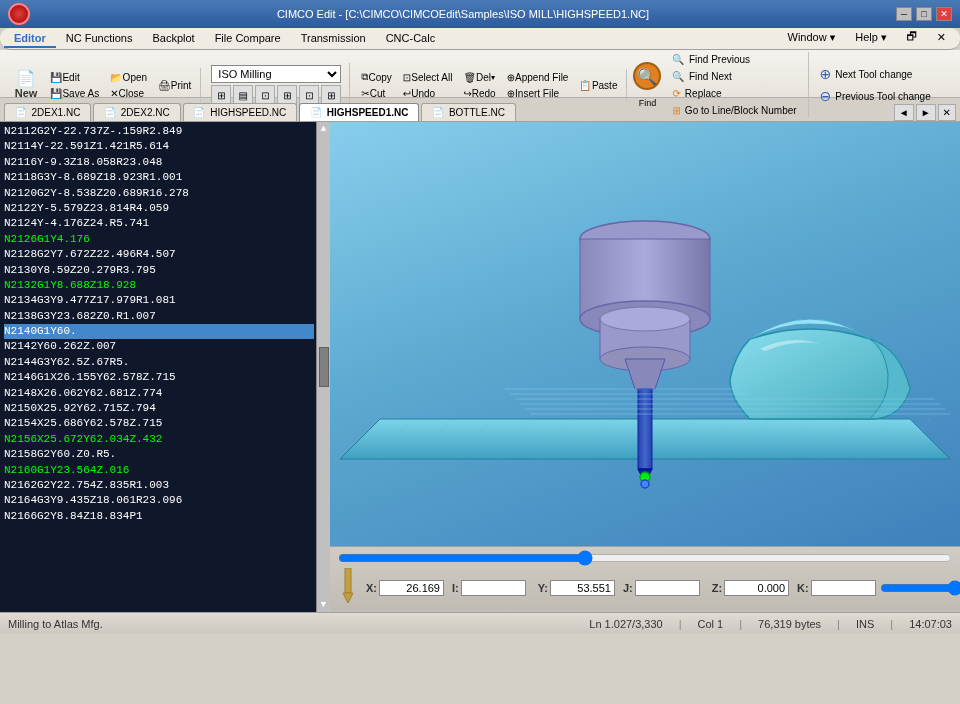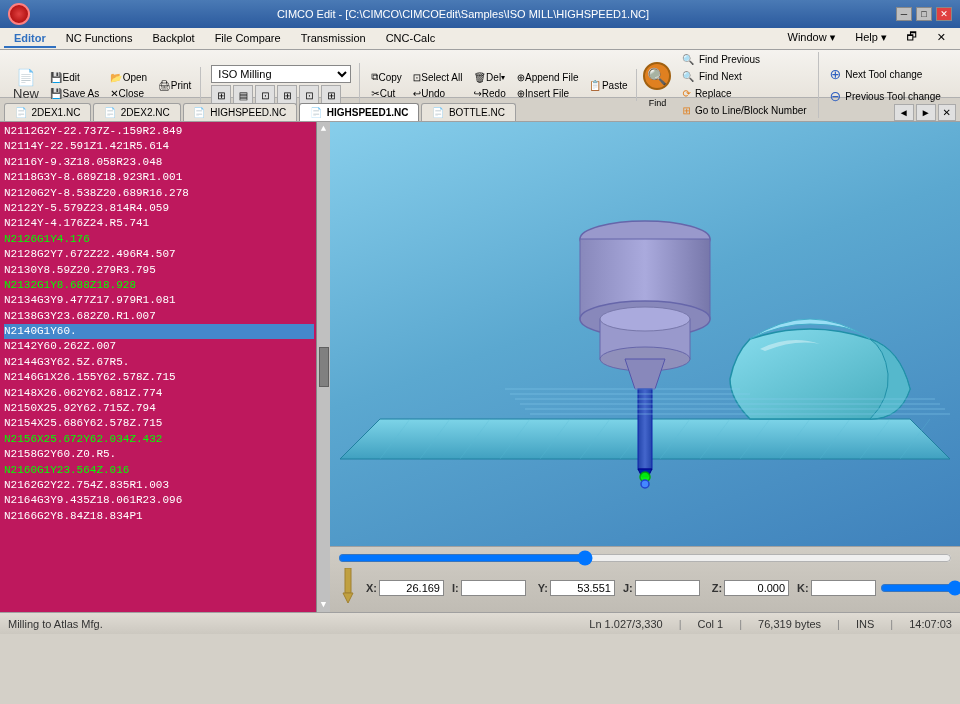--- a/index.html
+++ b/index.html
@@ -35,20 +35,21 @@
     #title-bar .win-btn.close { background: #e04040; color: white; }
 
     
     #menu-bar {
       background: #f0ece4;
       border-bottom: 1px solid #a0a0a0;
       height: 22px;
       display: flex;
       align-items: center;
       padding: 0 4px;
+      border-radius: 10px;
     }
     .menu-item {
       padding: 2px 10px;
       cursor: pointer;
       font-size: 11px;
       border-bottom: 2px solid transparent;
     }
     .menu-item.active { border-bottom: 2px solid #3070c0; color: #3070c0; font-weight: bold; }
 
     
@@ -74,33 +75,33 @@
       flex-direction: column;
       align-items: center;
       padding: 2px 4px;
       cursor: pointer;
       border: 1px solid transparent;
       border-radius: 2px;
       min-width: 36px;
       font-size: 10px;
     }
     .tb-btn .icon { font-size: 16px; line-height: 1; }
-    .tb-btn .label { font-size: 13px; color: #333; }
+    .tb-btn .label { font-size: 11px; color: #333; font-weight: bold; }
 
     
     .file-type-group {
       display: flex;
       flex-direction: column;
       align-items: flex-start;
       padding: 2px 8px;
       border-right: 1px solid #c0c0c0;
     }
     .file-type-group select {
       font-size: 11px;
-      width: 140px;
+      width: 130px;
       border: 1px solid #888;
       background: white;
       padding: 1px 2px;
     }
     .icon-row { display: flex; gap: 2px; margin-top: 2px; }
     .icon-sm {
       width: 20px; height: 20px;
       background: #e0e0e0;
       border: 1px solid #aaa;
       display: flex; align-items: center; justify-content: center;
@@ -421,21 +422,21 @@
   </div>
   <div class="tabs-nav">
     <div class="tabs-nav-btn">◄</div>
     <div class="tabs-nav-btn">►</div>
     <div class="tabs-nav-btn">✕</div>
   </div>
 </div>
 
 <div id="main-area" style="display:flex; height:490px;">
 
-  <div id="code-panel" style="width:330px; background:#be185d; color:white; font-family:'Courier New',monospace; font-size:11px; display:flex; position:relative;">
+  <div id="code-panel" style="width:330px; background:#0f172a; color:white; font-family:'Courier New',monospace; font-size:11px; display:flex; position:relative;">
     <div id="code-content" style="flex:1; overflow-y:scroll; padding:2px 4px; padding-right:16px;">
       <div class="code-line white">N2112G2Y-22.737Z-.159R2.849</div>
       <div class="code-line white">N2114Y-22.591Z1.421R5.614</div>
       <div class="code-line white">N2116Y-9.3Z18.058R23.048</div>
       <div class="code-line white">N2118G3Y-8.689Z18.923R1.001</div>
       <div class="code-line white">N2120G2Y-8.538Z20.689R16.278</div>
       <div class="code-line white">N2122Y-5.579Z23.814R4.059</div>
       <div class="code-line white">N2124Y-4.176Z24.R5.741</div>
       <div class="code-line green">N2126G1Y4.176</div>
       <div class="code-line white">N2128G2Y7.672Z22.496R4.507</div>

